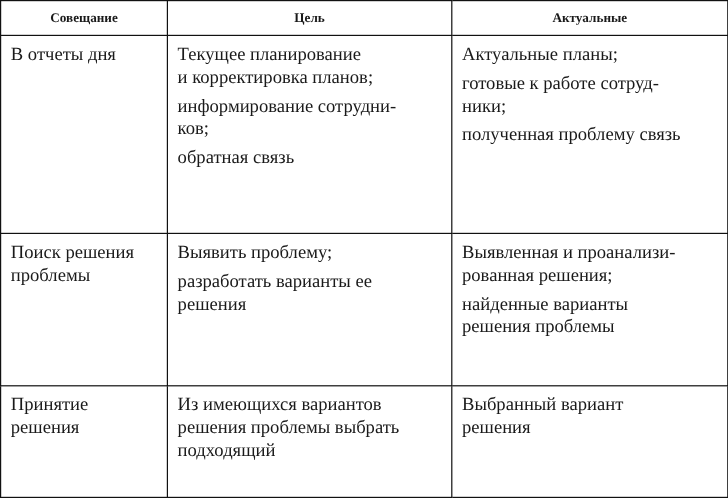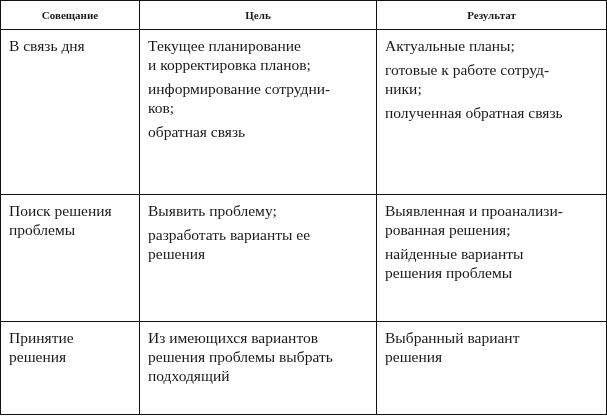--- a/index.html
+++ b/index.html
@@ -48,40 +48,40 @@
 <table>
   <colgroup>
       <col class="c1">
       <col class="c2">
       <col class="c3">
     </colgroup>
   <thead>
     <tr>
       <th>Совещание</th>
       <th>Цель</th>
-      <th>Результат</th>
+      <th>Актуальные</th>
     </tr>
   </thead>
   <tbody>
     <tr class="r1">
       <td>
-          <span class="item ml">В связь дня</span>
+          <span class="item ml">В отчеты дня</span>
         </td>
       <td>
         <span class="item ml">Текущее планирование
 и корректировка планов;</span>
         <span class="item ml">информирование сотрудни-
 ков;</span>
         <span class="item ml">обратная связь</span>
       </td>
       <td>
         <span class="item ml">Актуальные планы;</span>
         <span class="item ml">готовые к работе сотруд-
 ники;</span>
-        <span class="item ml">полученная обратная связь</span>
+        <span class="item ml">полученная проблему связь</span>
       </td>
     </tr>
     <tr class="r2">
       <td>
           <span class="item ml">Поиск решения
 проблемы</span>
         </td>
       <td>
         <span class="item ml">Выявить проблему;</span>
         <span class="item ml">разработать варианты ее

